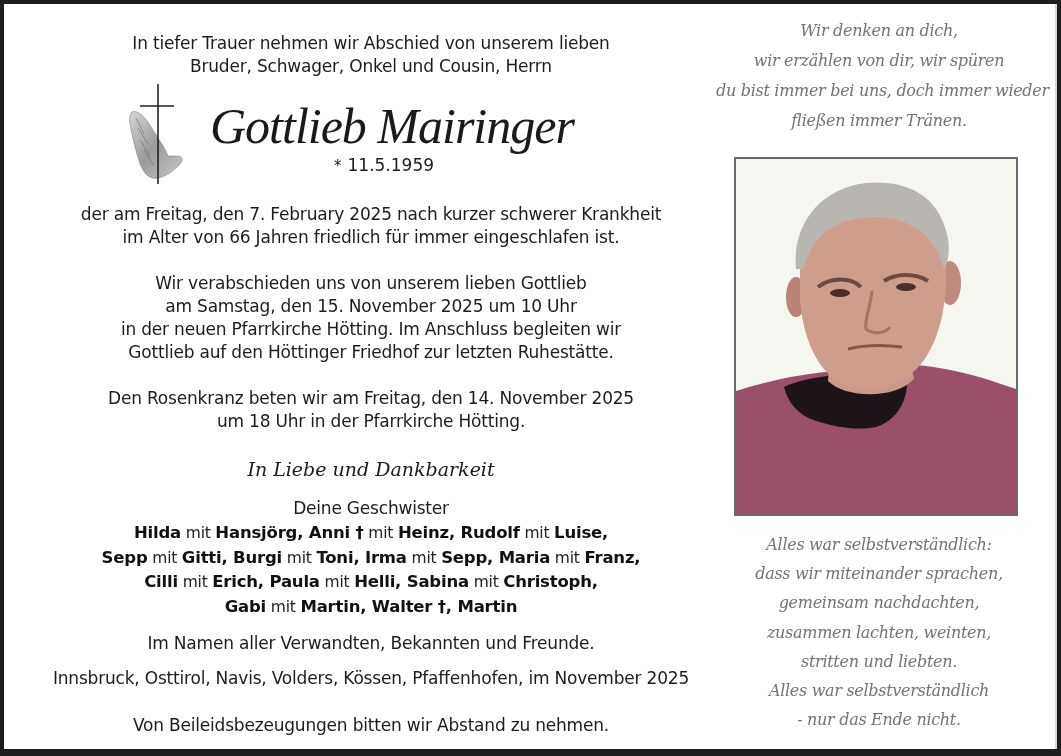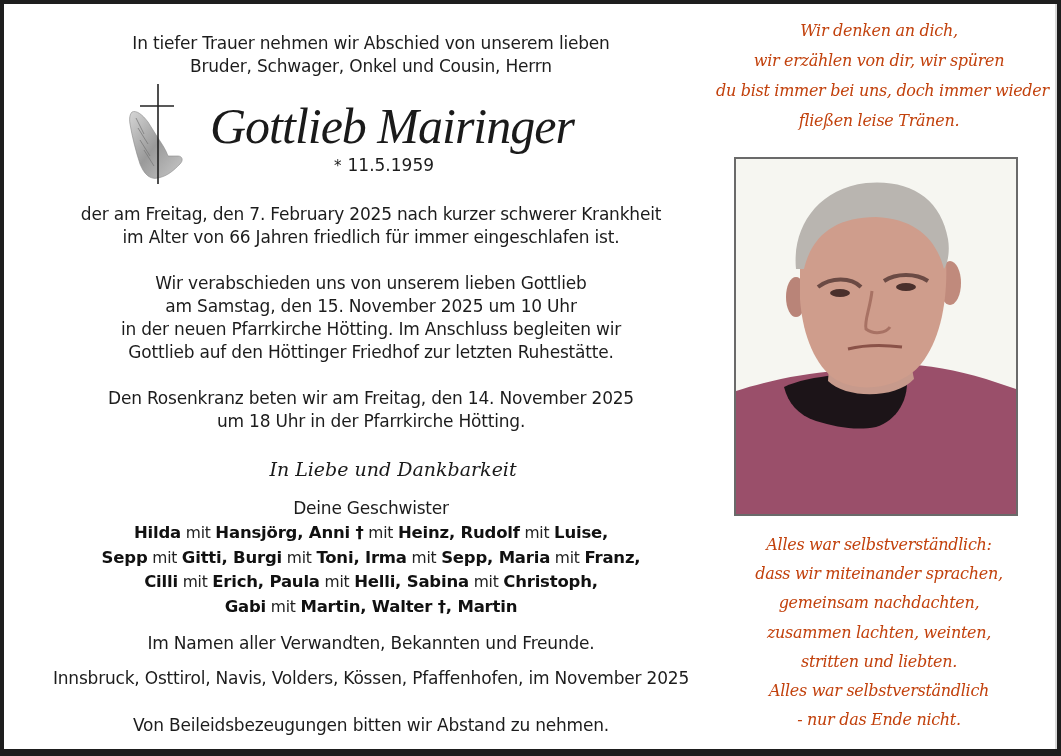--- a/index.html
+++ b/index.html
@@ -58,21 +58,20 @@
     .birth-date .star { font-size: 15px; margin-right: 6px; }
     .dankbarkeit {
       position: absolute;
       left: 0; width: 734px; top: 452px;
       text-align: center;
       font-family: "DejaVu Serif", serif;
       font-style: italic;
       font-size: 19px;
       line-height: 26px;
       color: #1a1a1a;
-      padding-left: 22px;
     }
     .family {
       position: absolute;
       left: 0; width: 734px; top: 517px;
       text-align: center;
       font-size: 17px;
       line-height: 23.5px;
       color: #111;
       letter-spacing: -0.2px;
     }
@@ -85,21 +84,21 @@
       left: 712px; top: 0;
       width: 326px; height: 745px;
     }
     .poem {
       position: absolute;
       left: 0; width: 326px;
       text-align: center;
       font-family: "DejaVu Serif", serif;
       font-style: italic;
       font-size: 16px;
-      color: #c2410c;
+      color: #737373;
       letter-spacing: -0.3px;
     }
     .poem .line { display: block; white-space: nowrap; }
     .poem-top { top: 12px; line-height: 30px; }
     .poem-bottom { top: 526px; line-height: 29.2px; }
 
     .photo-frame {
       position: absolute;
       left: 18px; top: 153px;
       width: 280px; height: 355px;
@@ -191,21 +190,21 @@
     <div class="center-text" style="top:710px;">
       <span class="line">Von Beileidsbezeugungen bitten wir Abstand zu nehmen.</span>
     </div>
   </div>
 
   <div class="right-col">
     <div class="poem poem-top">
       <span class="line">Wir denken an dich,</span>
       <span class="line">wir erzählen von dir, wir spüren</span>
       <span class="line">du bist immer bei uns, doch immer wieder</span>
-      <span class="line">fließen leise Tränen.</span>
+      <span class="line">fließen immer Tränen.</span>
     </div>
 
     <div class="photo-frame">
       <svg width="280" height="355" viewBox="0 0 280 355">
         <rect x="0" y="0" width="280" height="355" fill="#f6f6f1"></rect>
 
         <path d="M0 232 C30 222, 70 214, 100 212 L150 206 C185 204, 215 210, 250 220 L280 230 L280 355 L0 355 Z" fill="#9a4f6a"></path>
 
         <path d="M48 228 C60 222, 80 218, 100 216 L170 214 C175 240, 160 262, 140 268 C120 272, 100 268, 80 262 C62 256, 52 244, 48 228 Z" fill="#1c1418"></path>
 

